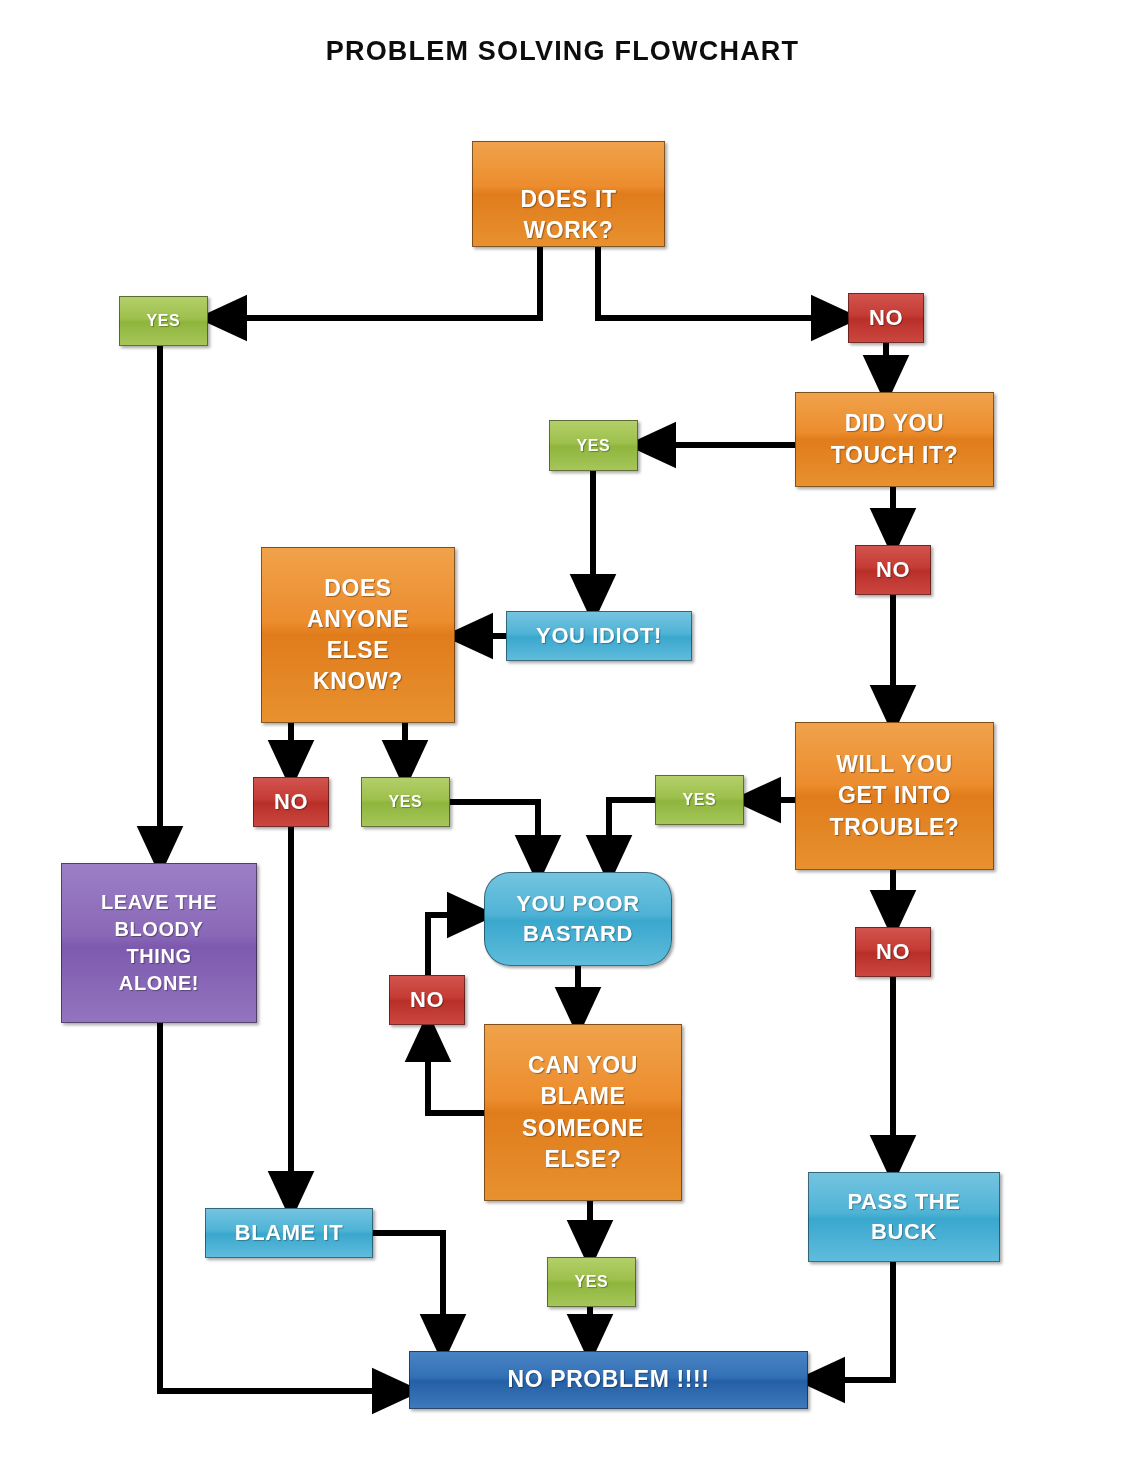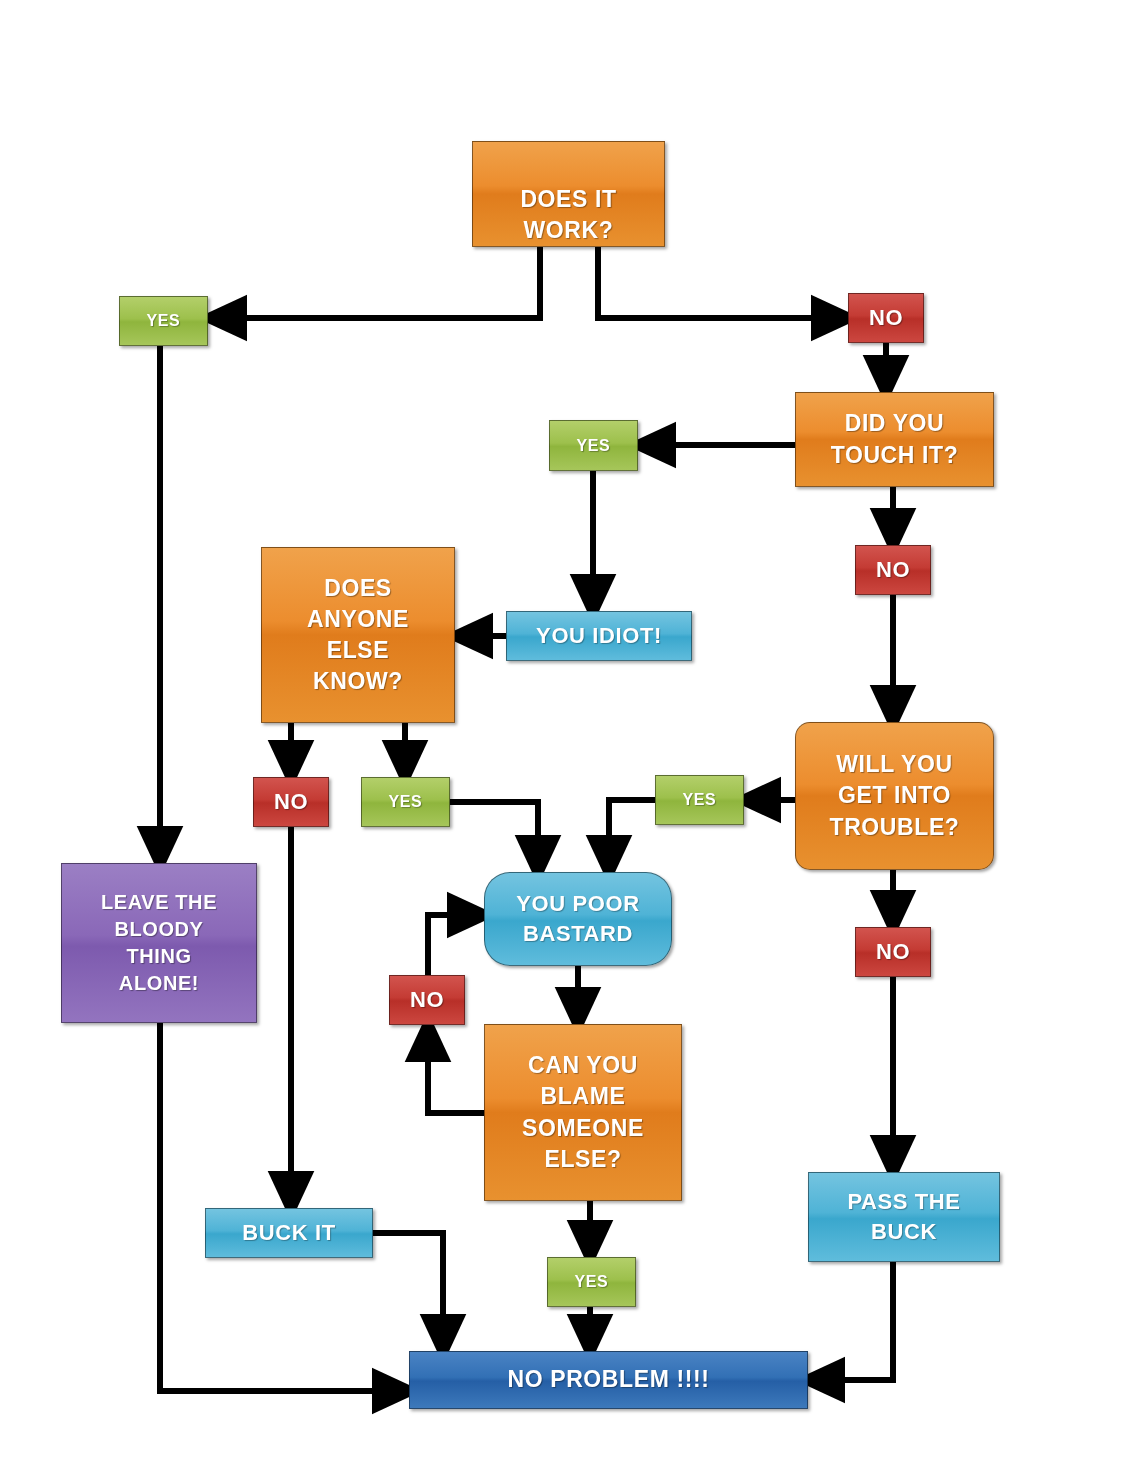--- a/index.html
+++ b/index.html
@@ -83,20 +83,21 @@
     background: linear-gradient(to bottom, #4a83c4 0%, #3270b5 45%, #255fa6 52%, #3d79bb 100%);
     font-size: 23px;
     text-shadow: 1px 1px 1px rgba(0,0,0,0.35);
   }
 </style>
 </head>
 <body>
 
 <div id="canvas">
 
+  <div class="title">PROBLEM SOLVING FLOWCHART</div>
 
   <svg id="arrow-layer" viewBox="0 0 1125 1478">
     <defs>
       <marker id="ah" markerWidth="9" markerHeight="9" refX="4.2" refY="4.5" orient="auto" markerUnits="strokeWidth">
         <path d="M0,0.6 L8.4,4.5 L0,8.4 z" fill="#000000"></path>
       </marker>
     </defs>
     <g fill="none" stroke="#000000" stroke-width="6" marker-end="url(#ah)">
 
       <path d="M540,247 L540,318 L222,318"></path>
@@ -174,21 +175,21 @@
       </div>
       <div class="node lightblue" style="left: 506px; top: 611px; width: 186px; height: 50px;">
         <span>YOU IDIOT!</span>
       </div>
       <div class="node orange" style="left: 261px; top: 547px; width: 194px; height: 176px;">
         <span>DOES
 ANYONE
 ELSE
 KNOW?</span>
       </div>
-      <div class="node orange" style="left: 795px; top: 722px; width: 199px; height: 148px; border-radius: 15px;">
+      <div class="node orange" style="left: 795px; top: 722px; width: 199px; height: 148px;">
         <span>WILL YOU
 GET INTO
 TROUBLE?</span>
       </div>
       <div class="node red" style="left: 253px; top: 777px; width: 76px; height: 50px;">
         <span>NO</span>
       </div>
       <div class="node green" style="left: 361px; top: 777px; width: 89px; height: 50px;">
         <span>YES</span>
       </div>
@@ -211,21 +212,21 @@
       <div class="node red" style="left: 389px; top: 975px; width: 76px; height: 50px;">
         <span>NO</span>
       </div>
       <div class="node orange" style="left: 484px; top: 1024px; width: 198px; height: 177px;">
         <span>CAN YOU
 BLAME
 SOMEONE
 ELSE?</span>
       </div>
       <div class="node lightblue" style="left: 205px; top: 1208px; width: 168px; height: 50px;">
-        <span>BUCK IT</span>
+        <span>BLAME IT</span>
       </div>
       <div class="node lightblue" style="left: 808px; top: 1172px; width: 192px; height: 90px;">
         <span>PASS THE
 BUCK</span>
       </div>
       <div class="node green" style="left: 547px; top: 1257px; width: 89px; height: 50px;">
         <span>YES</span>
       </div>
       <div class="node darkblue" style="left: 409px; top: 1351px; width: 399px; height: 58px;">
         <span>NO PROBLEM !!!!</span>

